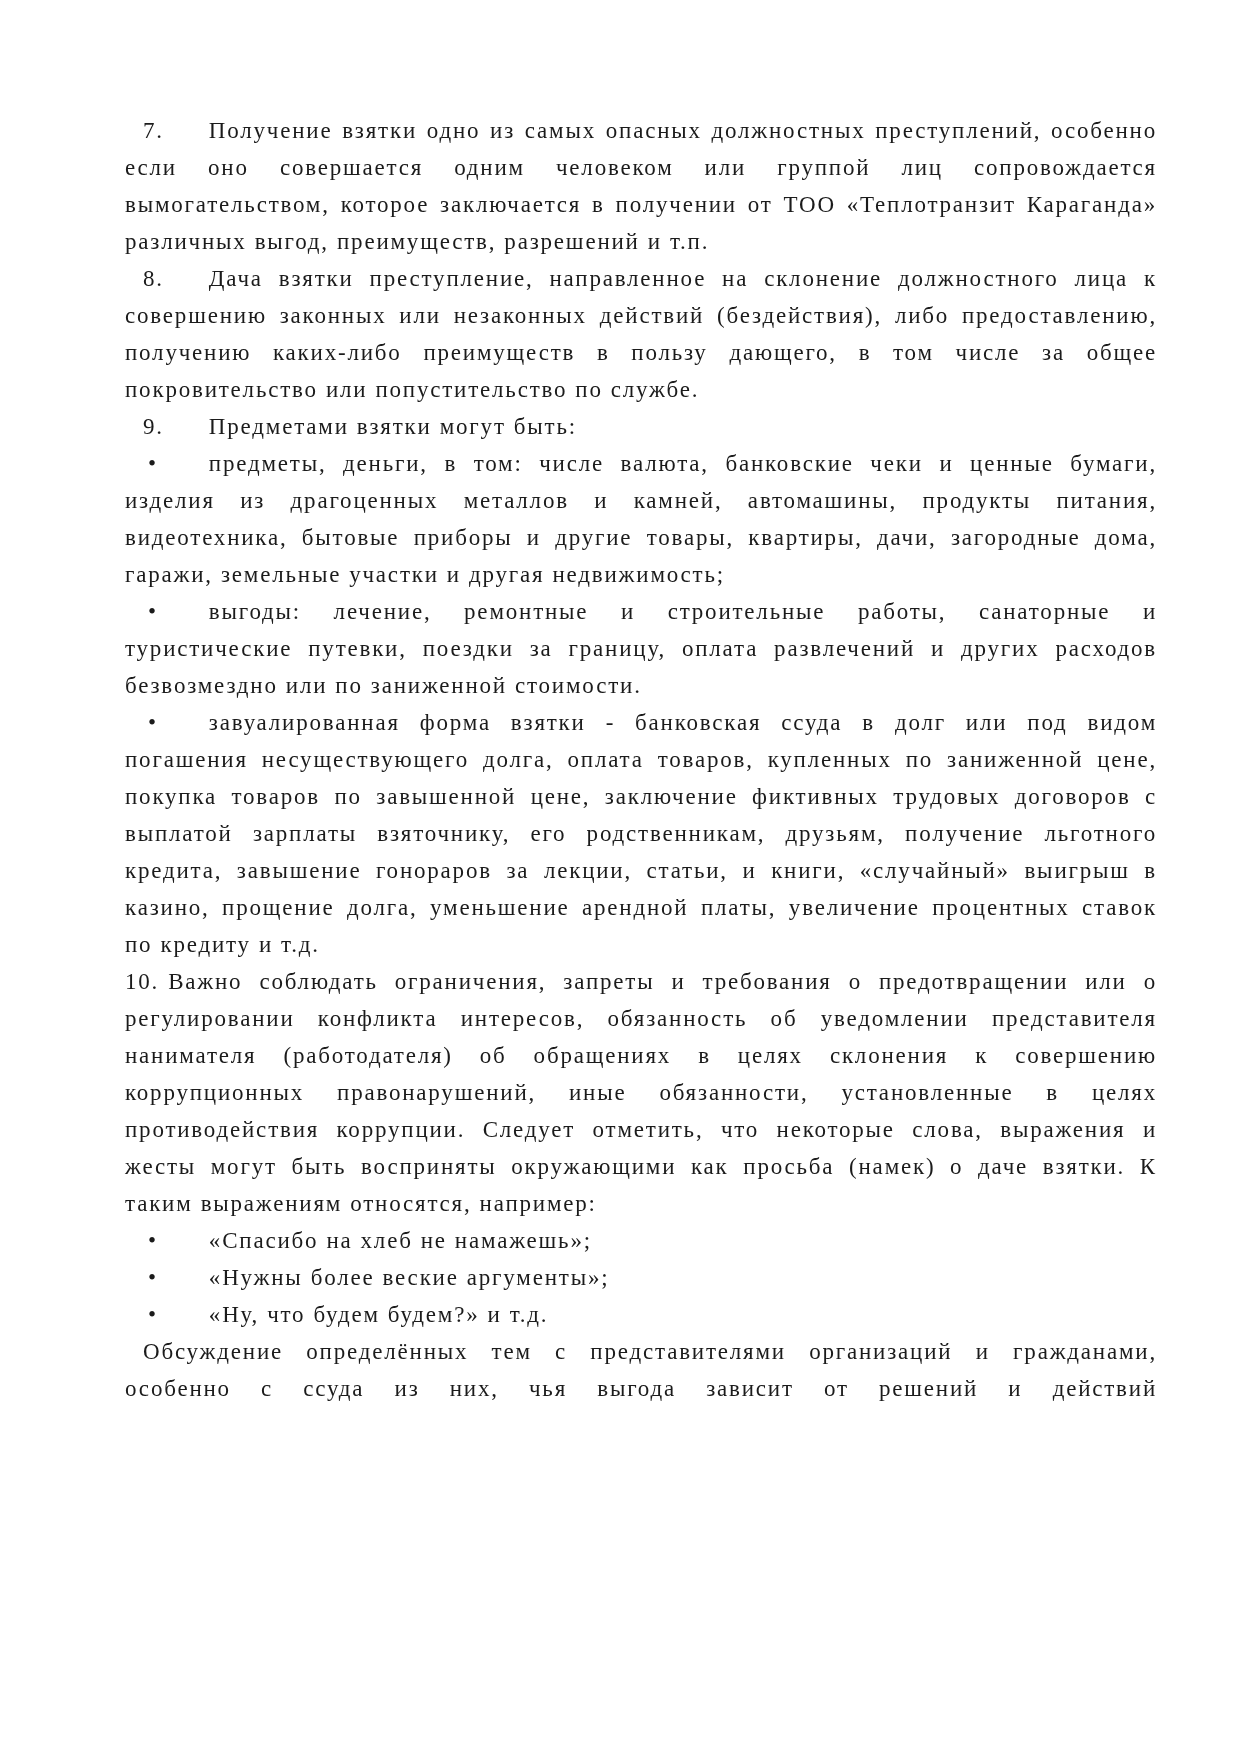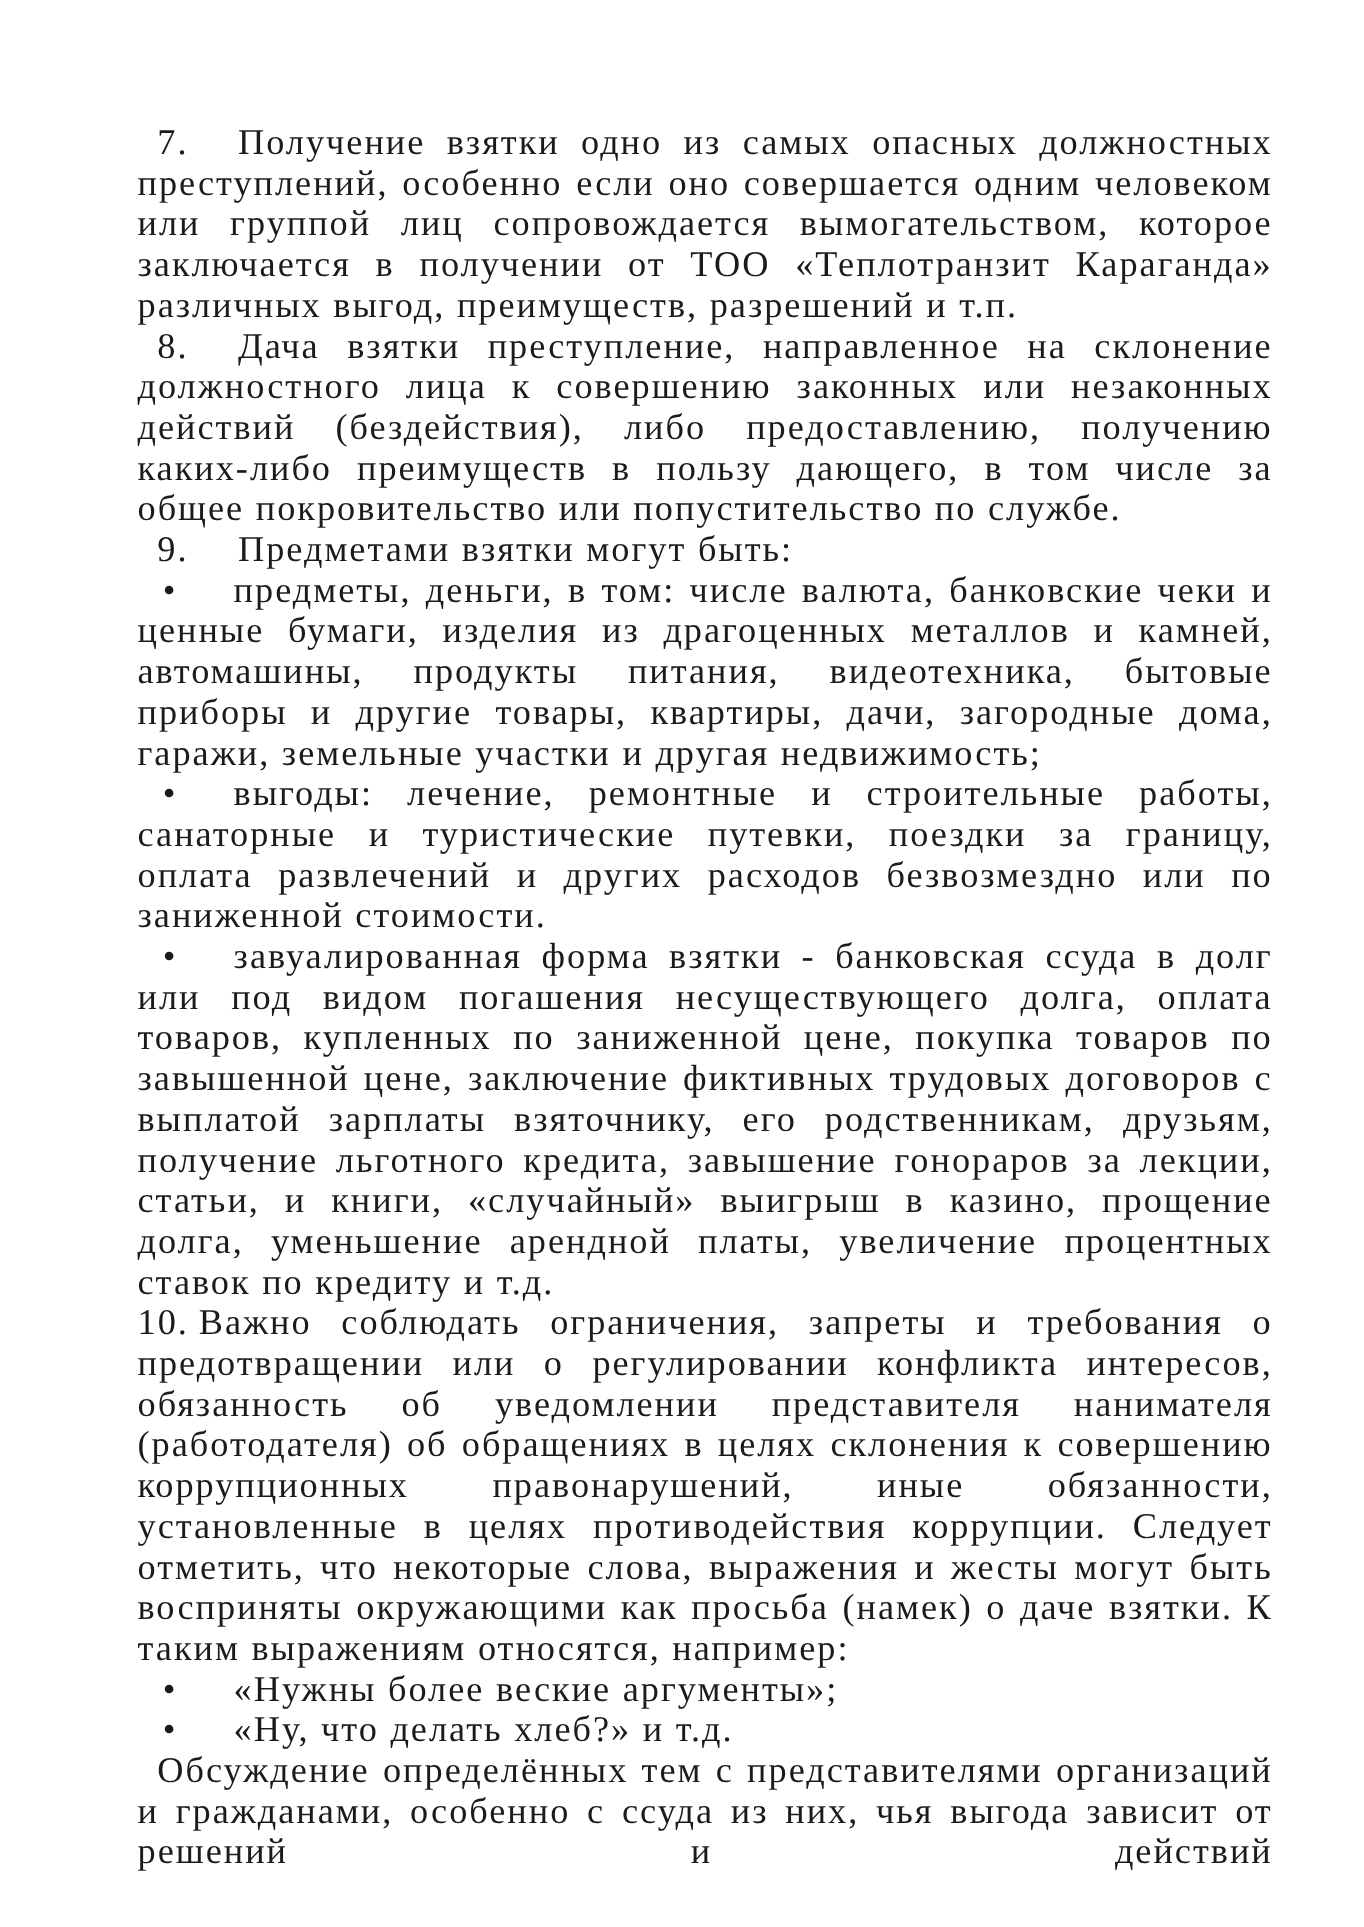--- a/index.html
+++ b/index.html
@@ -8,21 +8,21 @@
     background: #ffffff;
   }
   .page {
     position: relative;
     box-sizing: border-box;
     width: 1240px;
     height: 1752px;
     background: #ffffff;
     padding: 112px 83px 0 125px;
     font-family: "Liberation Serif", "DejaVu Serif", serif;
-    font-size: 33px;
+    font-size: 23px;
     line-height: 37px;
     letter-spacing: 1.8px;
     color: #1b1b1b;
     overflow: hidden;
   }
   p.para {
     margin: 0;
     text-align: justify;
     hyphens: none;
     word-spacing: 0.5px;
@@ -53,22 +53,23 @@
 
   <p class="para ind-bullet gap"><span class="marker">•</span><span class="tab tab-bullet"></span><span>предметы, деньги, в том: числе валюта, банковские чеки и ценные бумаги, изделия из драгоценных металлов и камней, автомашины, продукты питания, видеотехника, бытовые приборы и другие товары, квартиры, дачи, загородные дома, гаражи, земельные участки и другая недвижимость;</span></p>
 
   <p class="para ind-bullet gap"><span class="marker">•</span><span class="tab tab-bullet"></span><span>выгоды: лечение, ремонтные и строительные работы, санаторные и туристические путевки, поездки за границу, оплата развлечений и других расходов безвозмездно или по заниженной стоимости.</span></p>
 
   <p class="para ind-bullet gap"><span class="marker">•</span><span class="tab tab-bullet"></span><span>завуалированная форма взятки - банковская ссуда в долг или под видом погашения несуществующего долга, оплата товаров, купленных по заниженной цене, покупка товаров по завышенной цене, заключение фиктивных трудовых договоров с выплатой зарплаты взяточнику, его родственникам, друзьям, получение льготного кредита, завышение гонораров за лекции, статьи, и книги, «случайный» выигрыш в казино, прощение долга, уменьшение арендной платы, увеличение процентных ставок по кредиту и т.д.</span></p>
 
   <p class="para ind-none"><span class="marker">10.</span><span class="tab tab-ten"></span><span>Важно соблюдать ограничения, запреты и требования о предотвращении или о регулировании конфликта интересов, обязанность об уведомлении представителя нанимателя (работодателя) об обращениях в целях склонения к совершению коррупционных правонарушений, иные обязанности, установленные в целях противодействия коррупции. Следует отметить, что некоторые слова, выражения и жесты могут быть восприняты окружающими как просьба (намек) о даче взятки. К таким выражениям относятся, например:</span></p>
 
 
+  <p class="para ind-bullet gap"><span class="marker">•</span><span class="tab tab-bullet"></span><span>«Спасибо на хлеб не намажешь»;</span></p>
 
 
   <p class="para ind-bullet gap"><span class="marker">•</span><span class="tab tab-bullet"></span><span>«Нужны более веские аргументы»;</span></p>
 
 
-  <p class="para ind-bullet gap"><span class="marker">•</span><span class="tab tab-bullet"></span><span>«Ну, что делать хлеб?» и т.д.</span></p>
+  <p class="para ind-bullet gap"><span class="marker">•</span><span class="tab tab-bullet"></span><span>«Ну, что будем будем?» и т.д.</span></p>
 
   <p class="para ind-plain stretch-last"><span>Обсуждение определённых тем с представителями организаций и гражданами, особенно с ссуда из них, чья выгода зависит от решений и действий</span></p>
 
 </div>
 
 </body></html>

